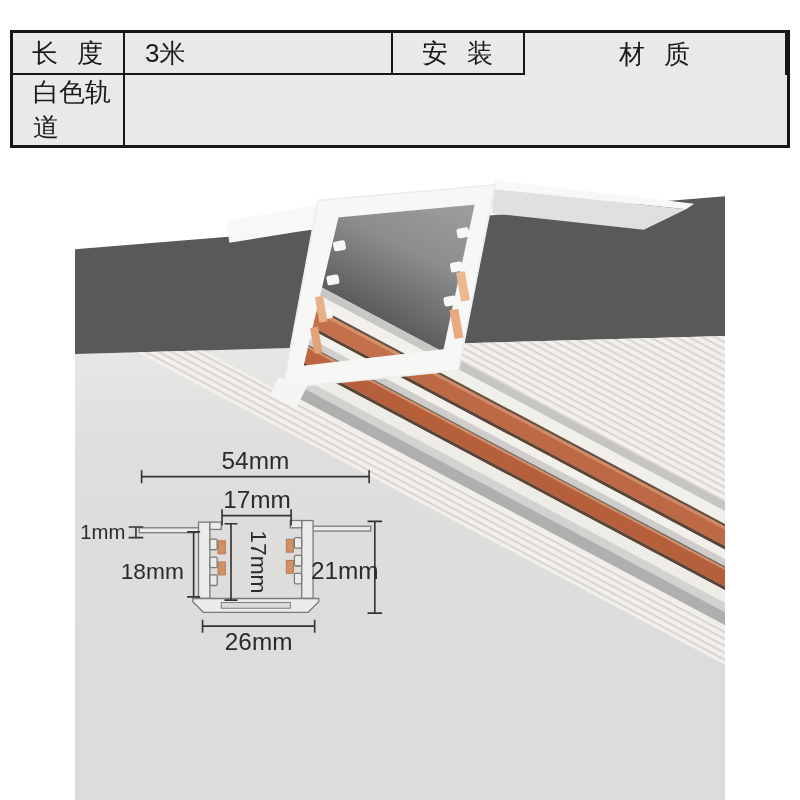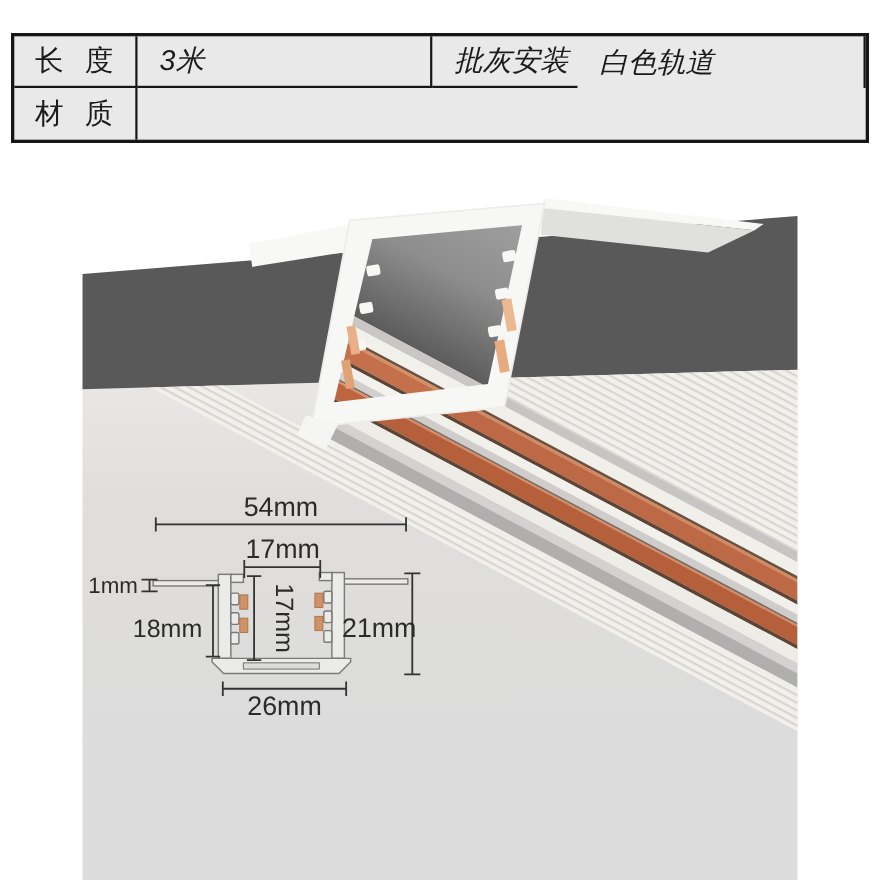--- a/index.html
+++ b/index.html
@@ -3,45 +3,45 @@
 <meta charset="utf-8">
 <style>
   html,body{margin:0;padding:0;}
   body{
     width:800px;height:800px;position:relative;overflow:hidden;
     background:#ffffff;
     font-family:"Liberation Sans","DejaVu Sans",sans-serif;
   }
   
   .spec-table{
-    position:absolute;left:10px;top:30px;width:780px;height:100px;
+    position:absolute;left:10px;top:30px;width:780px;height:118px;
     box-sizing:border-box;border:3px solid #161616;background:#e9e9e9;
     display:grid;
     grid-template-columns:112px 268px 132px 1fr;
     grid-template-rows:1fr 1fr;
     font-size:26px;color:#1b1b1b;
   }
   .cell{display:flex;align-items:center;box-sizing:border-box;}
   .cell.lab{justify-content:center;word-spacing:10px;letter-spacing:1px;}
-  .cell.val{padding-left:20px;font-style:italic;}
+  .cell.val{padding-left:20px;}
   .br{border-right:2.5px solid #161616;}
   .bb{border-bottom:2.5px solid #161616;}
   
   svg.render{position:absolute;left:0;top:150px;}
   text{font-family:"Liberation Sans","DejaVu Sans",sans-serif;fill:#2b2b2b;}
 </style>
 </head>
 <body>
 
 <div class="spec-table">
   <div class="cell lab br bb">长 度</div>
   <div class="cell val br bb">3米</div>
-  <div class="cell val bb">批灰安装</div>
+  <div class="cell lab br bb">安 装</div>
+  <div class="cell lab br">材 质</div>
   <div class="cell val br">白色轨道</div>
-  <div class="cell lab br">材 质</div>
 </div>
 
 <svg class="render" width="800" height="650" viewBox="0 150 800 800">
   <defs>
     <linearGradient id="ceil" x1="0" y1="380" x2="0" y2="800" gradientUnits="userSpaceOnUse">
       <stop offset="0" stop-color="#e9e8e6"></stop>
       <stop offset="0.35" stop-color="#dfdedc"></stop>
       <stop offset="1" stop-color="#dcdcdc"></stop>
     </linearGradient>
     <linearGradient id="innerGrad" x1="0" y1="-290" x2="0" y2="-58" gradientUnits="userSpaceOnUse">

